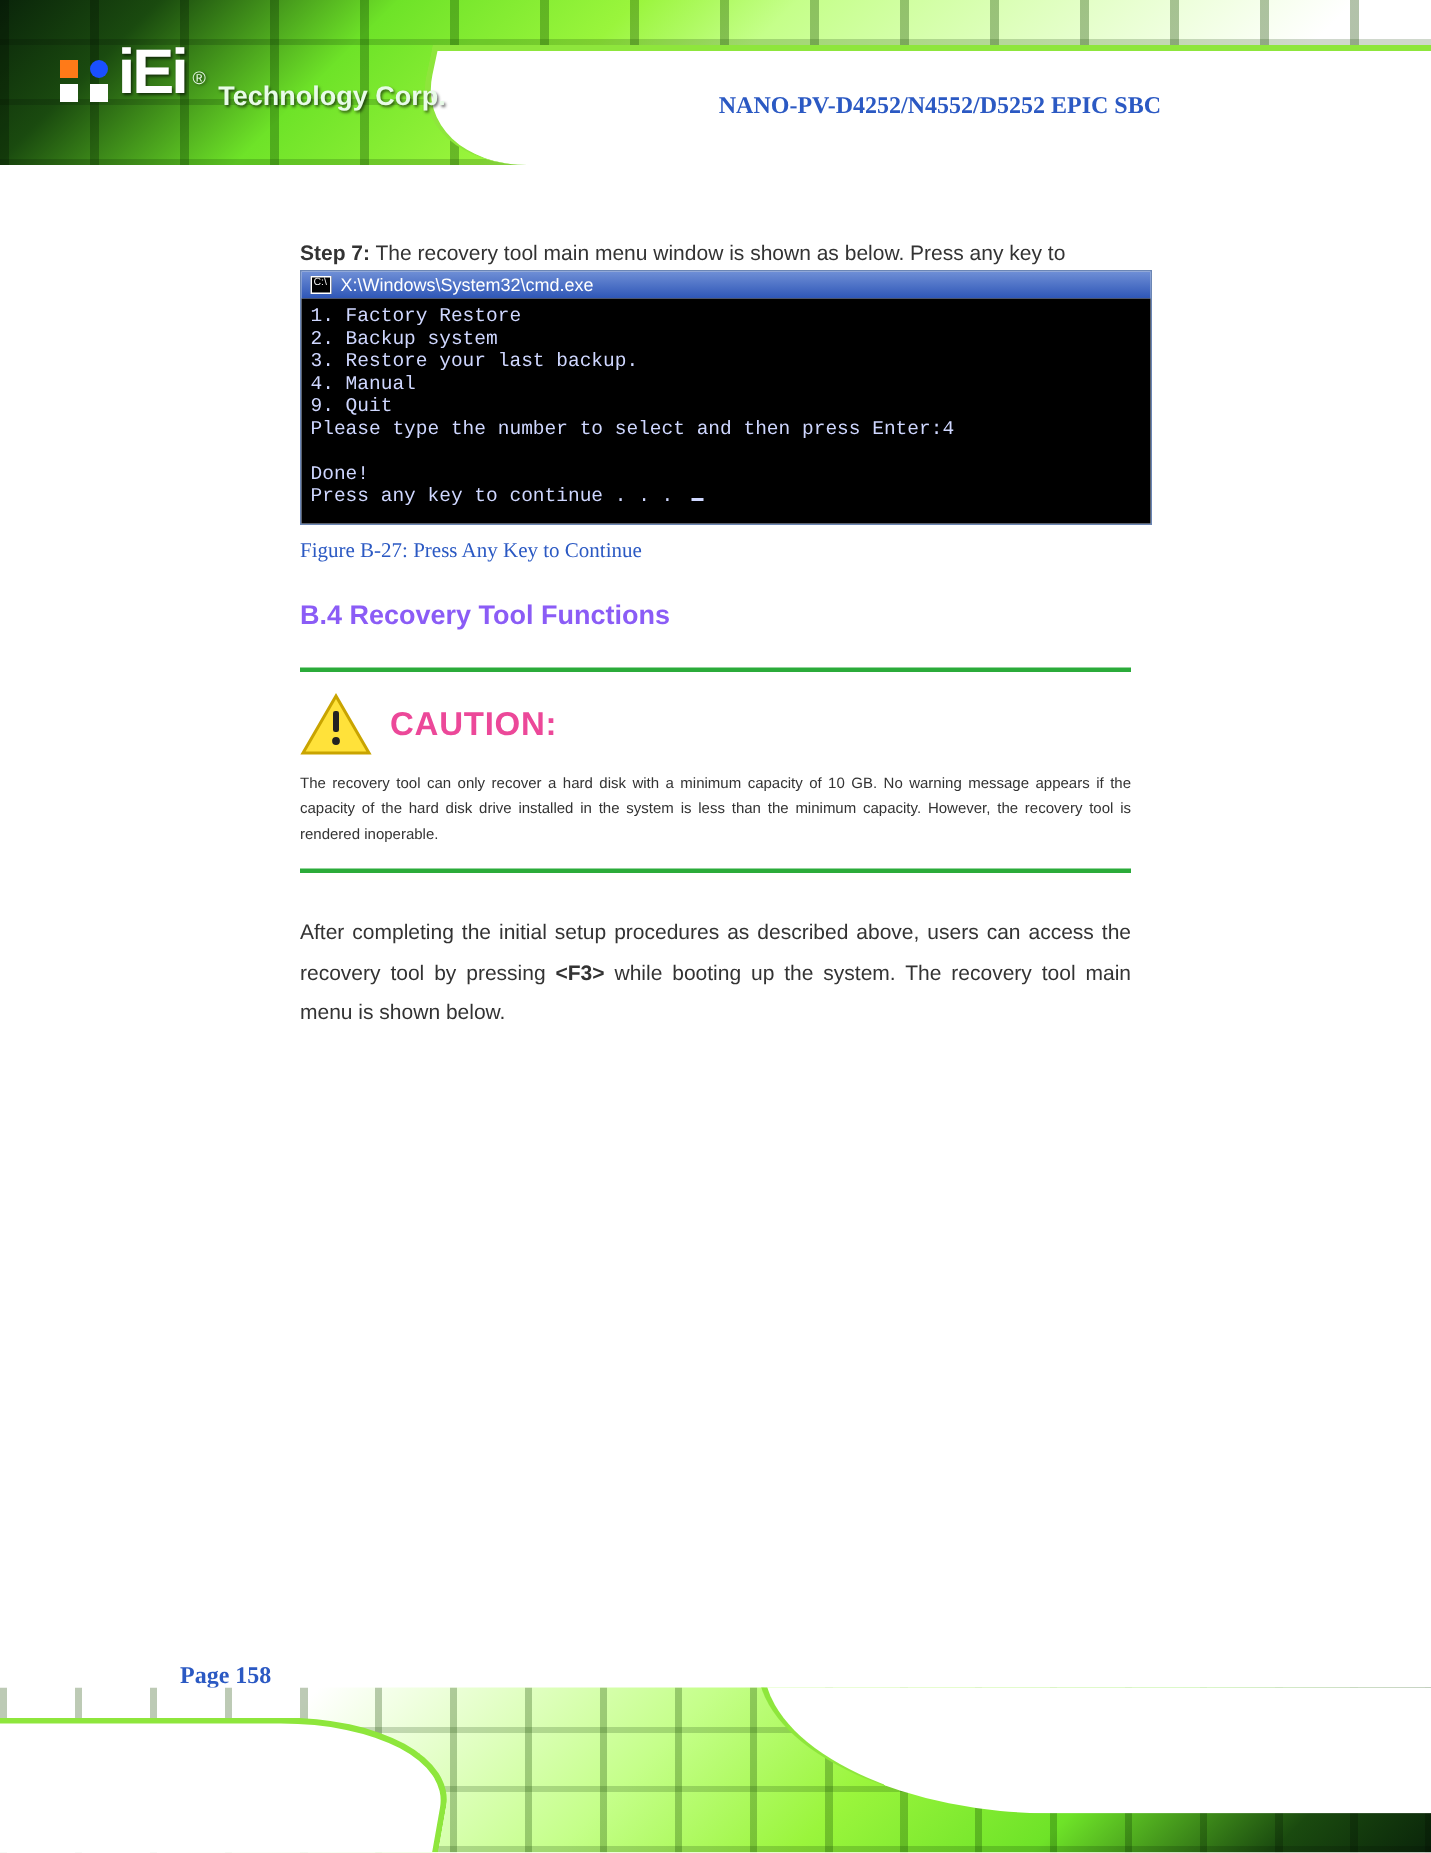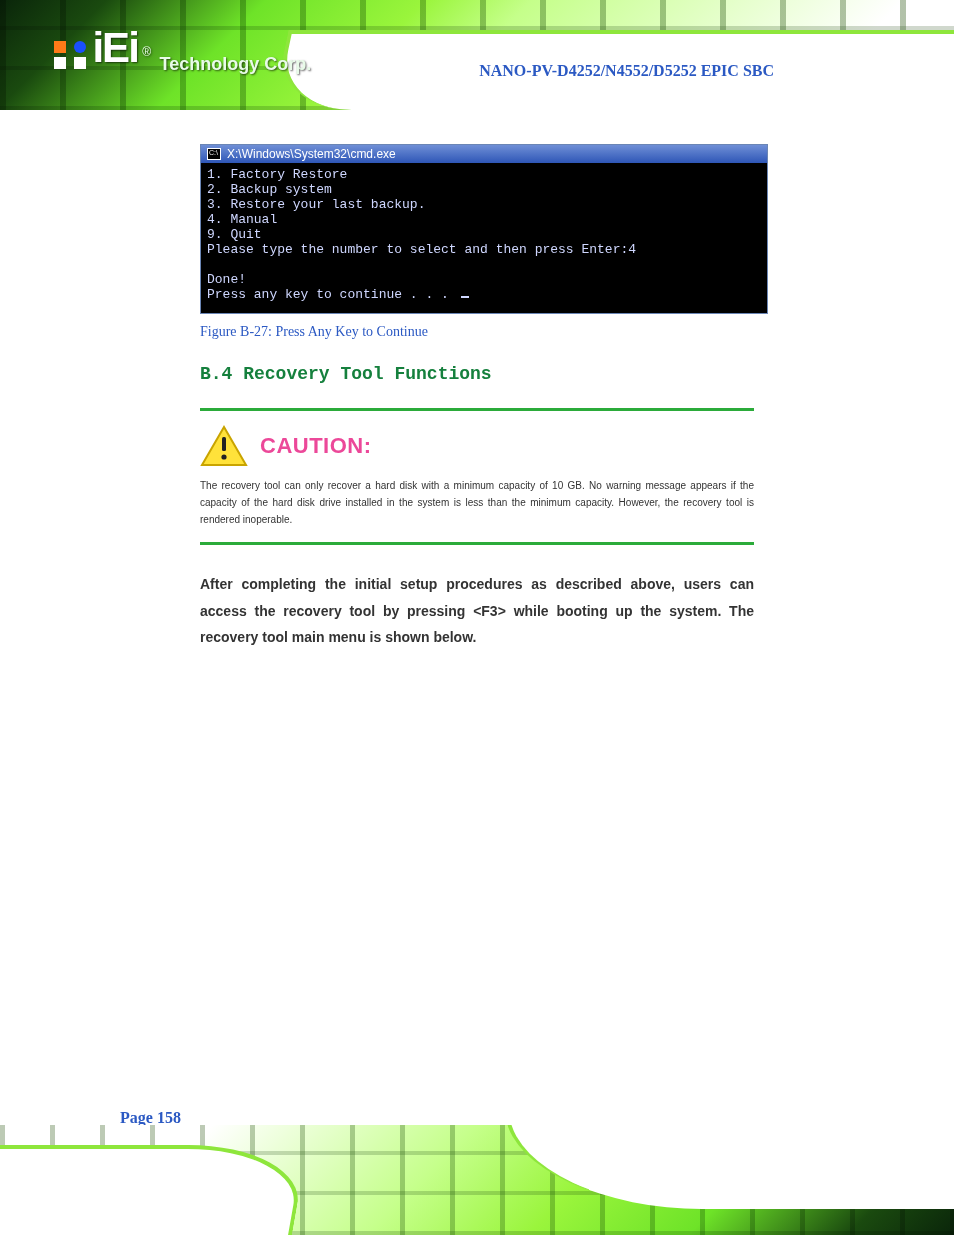--- a/index.html
+++ b/index.html
@@ -33,21 +33,21 @@
     position: absolute;
     left: 280px; right: -40px; top: 30px; height: 80px;
     border-top: 4px solid #8ee63c;
     border-bottom-left-radius: 80px 60px;
     border-left: 4px solid #8ee63c;
     background: #fff;
     transform: skewX(-12deg);
   }
   .logo-block {
     position: absolute;
-    left: 54px; top: 24px;
+    left: 40px; top: 24px;
     color: #fff;
     text-shadow: 1px 1px 2px rgba(0,0,0,.6);
   }
   .logo-mark {
     display: inline-block;
     vertical-align: middle;
   }
   .logo-mark .o { fill:#ff7a18; }
   .logo-mark .b { fill:#1a4fff; }
   .logo-mark .w { fill:#fff; }
@@ -151,24 +151,24 @@
 
   .fig-caption {
     font-family: "Times New Roman", serif;
     font-size: 14px;
     font-weight: 400;
     color:#2b59c3;
     margin: 10px 0 24px 0;
   }
 
   h3.section {
-    font-family: Liberation Mono, monospace;
+    font-family: Liberation Sans, sans-serif;
     font-size: 18px;
     font-weight:700;
-    color:#15803d;
+    color:#8b5cf6;
     margin: 14px 0 24px 0;
   }
 
   
   .rule { height:3px; background:#2bab3a; }
   .caution-box { padding: 8px 0 8px 0; }
   .caution-row { display:flex; align-items:center; gap:12px; padding: 6px 0 10px 0; }
   .yield {
     width:48px; height:42px;
     position:relative;
@@ -176,21 +176,21 @@
   .yield svg { width:100%; height:100%; }
   .caution-label {
     font-family: Arial, sans-serif;
     font-size: 22px;
     font-weight:700;
     color:#ec4899;
     letter-spacing: .5px;
   }
   .caution-text { font-size:10px; line-height:1.7; color:#333; padding: 0 0 6px 0; text-align: justify; }
 
-  .body-para { font-size:14px; line-height:1.9; text-align: justify; margin: 26px 0; font-weight: bold; }
+  .body-para { font-size:14px; line-height:1.9; text-align: justify; margin: 26px 0; }
 
   .pagenum {
     position:absolute;
     left:120px;
     bottom:-2px;
     font-family: Liberation Serif, serif;
     font-size:16px;
     font-weight:700;
     color:#2b59c3;
   }
@@ -221,20 +221,24 @@
     <span class="i-glyph">iEi</span>
     <span class="reg">®</span>
     <span class="tagline">Technology Corp.</span>
   </div>
 </div>
 
 <div class="doc-title">NANO-PV-D4252/N4552/D5252 EPIC SBC</div>
 
 <div class="page">
 
+  <p class="step-line">
+    <b>Step 7:</b>
+    <span>The recovery tool main menu window is shown as below. Press any key to</span>
+  </p>
 
   <div class="cmd-wrap">
     <div class="cmd-title">
       <span class="cmd-icon"></span>
       <span>X:\Windows\System32\cmd.exe</span>
     </div>
     <div class="cmd-body"><span>1. Factory Restore</span>
 <span>2. Backup system</span>
 <span>3. Restore your last backup.</span>
 <span>4. Manual</span>

